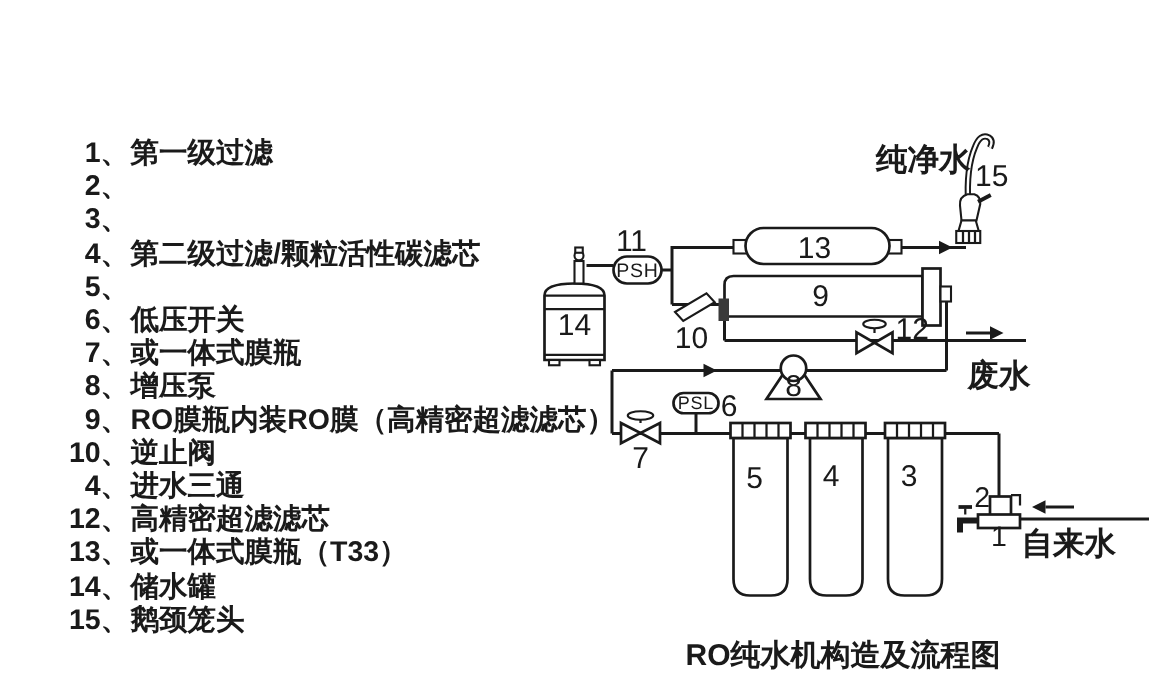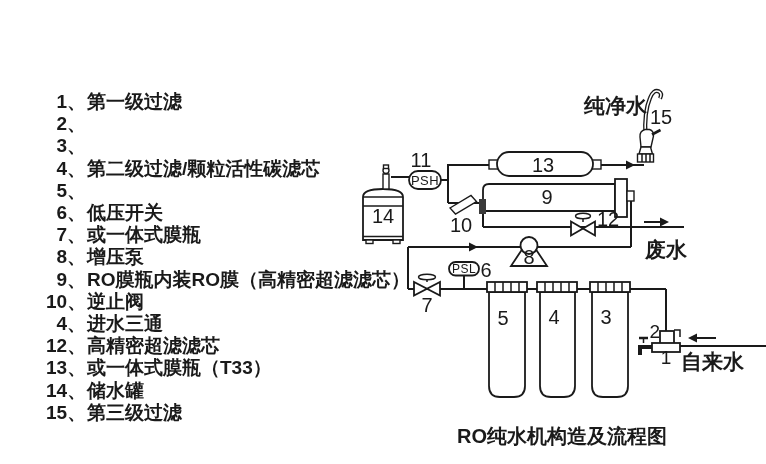--- a/index.html
+++ b/index.html
@@ -35,21 +35,21 @@
   <div class="legend-row"><span class="legend-num">5、</span></div>
   <div class="legend-row"><span class="legend-num">6、</span><span class="legend-label">低压开关</span></div>
   <div class="legend-row"><span class="legend-num">7、</span><span class="legend-label">或一体式膜瓶</span></div>
   <div class="legend-row"><span class="legend-num">8、</span><span class="legend-label">增压泵</span></div>
   <div class="legend-row"><span class="legend-num">9、</span><span class="legend-label">RO膜瓶内装RO膜（高精密超滤滤芯）</span></div>
   <div class="legend-row"><span class="legend-num">10、</span><span class="legend-label">逆止阀</span></div>
   <div class="legend-row"><span class="legend-num">4、</span><span class="legend-label">进水三通</span></div>
   <div class="legend-row"><span class="legend-num">12、</span><span class="legend-label">高精密超滤滤芯</span></div>
   <div class="legend-row"><span class="legend-num">13、</span><span class="legend-label">或一体式膜瓶（T33）</span></div>
   <div class="legend-row"><span class="legend-num">14、</span><span class="legend-label">储水罐</span></div>
-  <div class="legend-row"><span class="legend-num">15、</span><span class="legend-label">第三级过滤</span></div>
+  <div class="legend-row"><span class="legend-num">15、</span><span class="legend-label">鹅颈笼头</span></div>
 </div>
 
 <svg width="766" height="464" viewBox="0 0 766 464">
 
   <g>
     <path class="pipe" d="M391 177 H409"></path>
     <path class="pipe" d="M441 180 H448"></path>
     <path class="pipe" d="M448 164 V203"></path>
     <path class="pipe" d="M448 165 H490"></path>
     <path class="pipe" d="M448 203 H480"></path>

